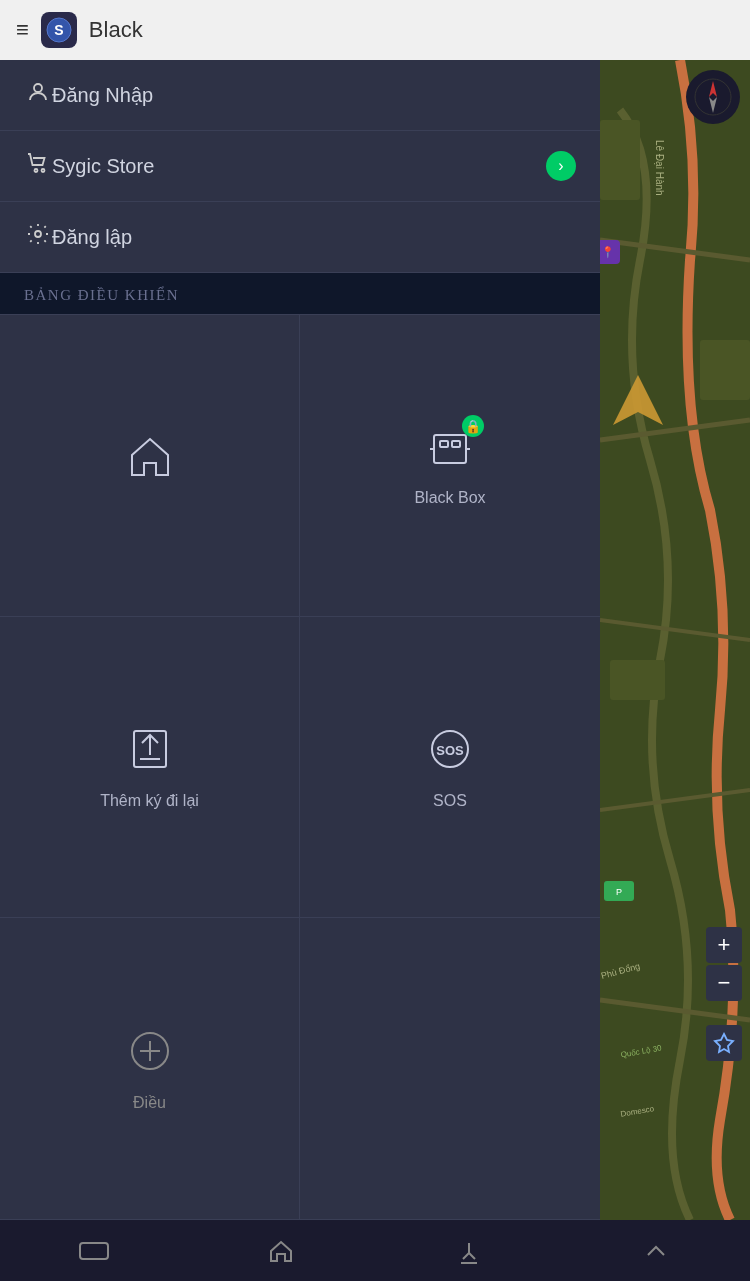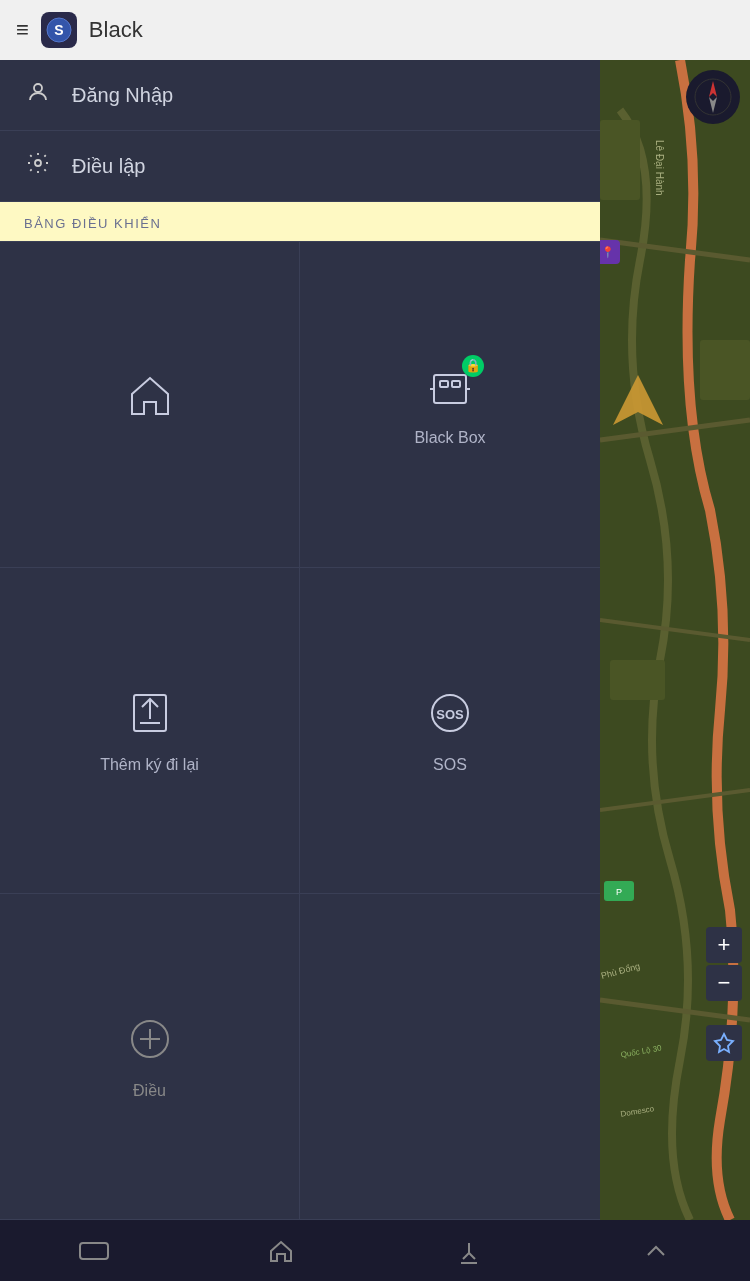--- a/index.html
+++ b/index.html
@@ -61,21 +61,20 @@
       background: #2e3246;
       flex-shrink: 0;
       display: flex;
       flex-direction: column;
     }
 
     
     .menu-item {
       display: flex;
       align-items: center;
-      gap: 20px;
       padding: 20px 24px;
       border-bottom: 1px solid #3a3f56;
       cursor: pointer;
     }
     .menu-item .item-icon {
       color: #ccc;
       font-size: 22px;
       width: 28px;
       text-align: center;
     }
@@ -93,24 +92,25 @@
       align-items: center;
       justify-content: center;
       color: white;
       font-size: 16px;
     }
 
     
     .section-label {
       padding: 14px 24px 10px;
       color: #6a7090;
-      font-size: 13px;
+      font-size: 15px;
       letter-spacing: 1.5px;
       text-transform: uppercase;
-      background: #fef9c3;
+      background: #0f172a;
+      font-family: Liberation Serif, serif;
     }
 
     
     #dashboard-grid {
       display: grid;
       grid-template-columns: 1fr 1fr;
       flex: 1;
       border-top: 1px solid #3a3f56;
     }
 
@@ -301,29 +301,40 @@
     <div class="menu-item">
       <span class="item-icon">
         <svg width="24" height="24" viewBox="0 0 24 24" stroke="#ccc" fill="none" stroke-width="1.8">
           <circle cx="12" cy="8" r="4"></circle>
           <path d="M4 20c0-4 3.6-7 8-7s8 3 8 7"></path>
         </svg>
       </span>
       <span class="item-label">Đăng Nhập</span>
     </div>
 
+    <div class="menu-item">
+      <span class="item-icon">
+        <svg width="24" height="24" viewBox="0 0 24 24" stroke="#ccc" fill="none" stroke-width="1.8">
+          <path d="M2 3h2l2.5 11h10l2-7H7"></path>
+          <circle cx="10" cy="19.5" r="1.5"></circle>
+          <circle cx="17" cy="19.5" r="1.5"></circle>
+        </svg>
+      </span>
+      <span class="item-label">Sygic Store</span>
+      <div class="badge">›</div>
+    </div>
 
     <div class="menu-item">
       <span class="item-icon">
         <svg width="24" height="24" viewBox="0 0 24 24" stroke="#ccc" fill="none" stroke-width="1.8">
           <circle cx="12" cy="12" r="3"></circle>
           <path d="M12 2v2M12 20v2M4.22 4.22l1.42 1.42M18.36 18.36l1.42 1.42M2 12h2M20 12h2M4.22 19.78l1.42-1.42M18.36 5.64l1.42-1.42"></path>
         </svg>
       </span>
-      <span class="item-label">Điều lập</span>
+      <span class="item-label">Đăng lập</span>
     </div>
 
     <div class="section-label">BẢNG ĐIỀU KHIỂN</div>
 
     <div id="dashboard-grid">
 
       <div class="grid-cell">
         <div class="cell-icon">
           <svg width="52" height="52" viewBox="0 0 52 52" stroke="#c8cce0" fill="none" stroke-width="2">
             <path d="M8 24L26 8l18 16v20H32v-12H20v12H8z"></path>

